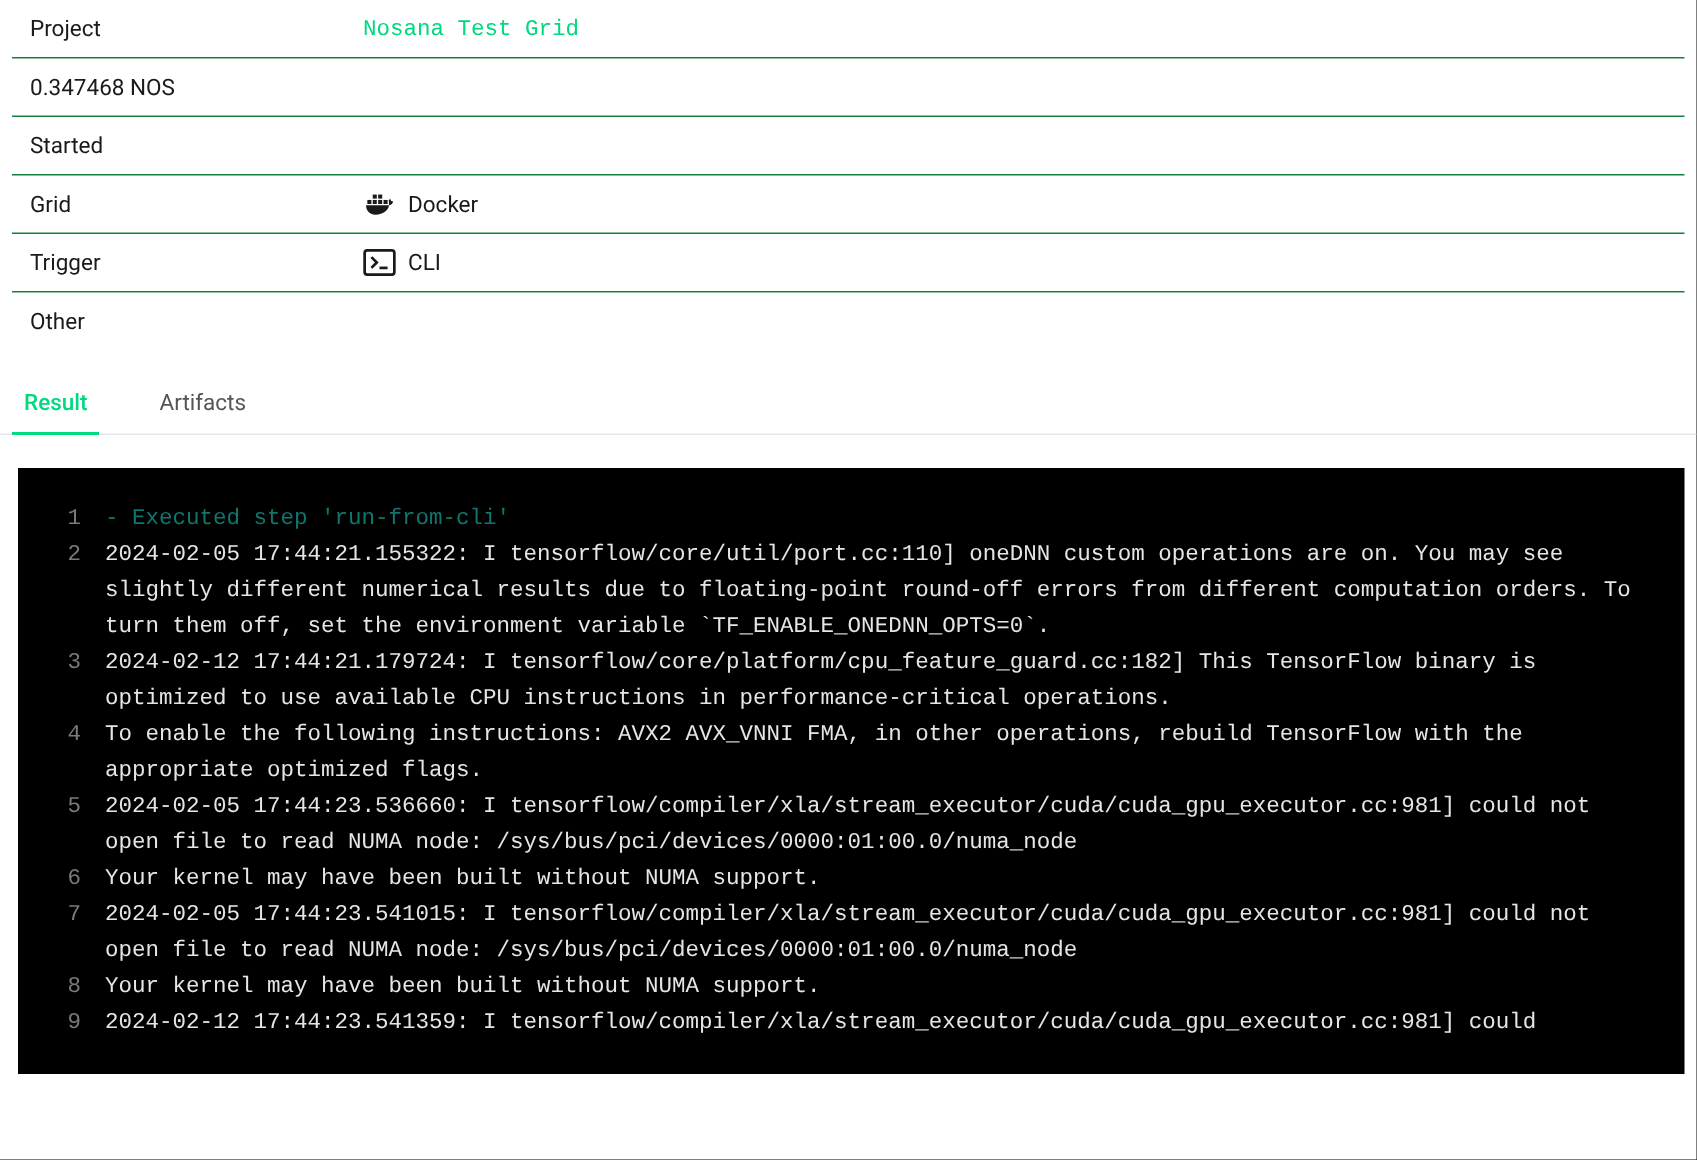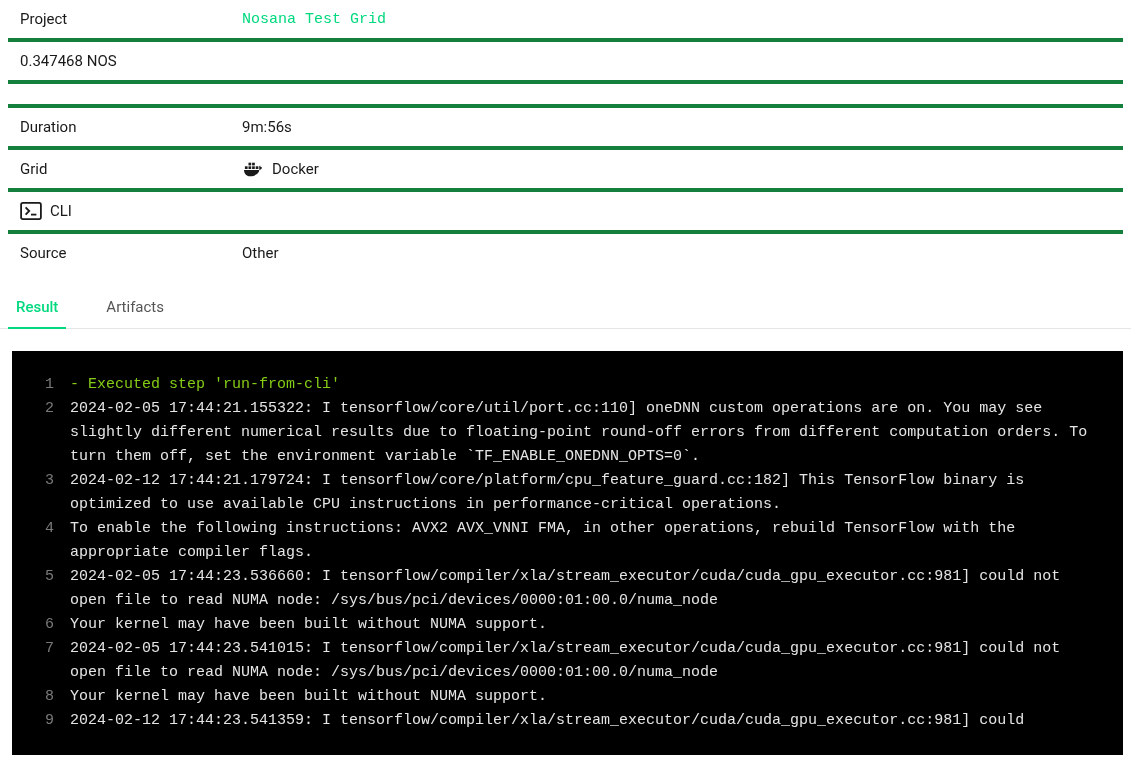--- a/index.html
+++ b/index.html
@@ -12,21 +12,21 @@
       background: #fff;
       color: #1a1a1a;
       font-size: 15px;
     }
     .details-table {
       width: 100%;
       padding: 0 8px;
     }
     .detail-row {
       display: flex;
-      border-bottom: 4px solid #15803d;
+      border-bottom: 1px solid #15803d;
       padding: 10px 12px;
       align-items: center;
     }
     .detail-row:last-of-type {
       border-bottom: none;
     }
     .detail-label {
       width: 222px;
       flex-shrink: 0;
       color: #1a1a1a;
@@ -92,73 +92,70 @@
       text-align: right;
       color: #7a7a7a;
       padding-right: 16px;
     }
     .log-text {
       flex: 1;
       padding-right: 20px;
       word-break: break-word;
     }
     .log-text.highlight {
-      color: #84cc16;
+      color: #0f766e;
     }
   </style>
 </head>
 <body>
 
 <div class="details-table">
   <div class="detail-row">
     <div class="detail-label">Project</div>
     <div class="detail-value">
       <a class="link-green">Nosana Test Grid</a>
     </div>
   </div>
   <div class="detail-row">
     <div class="detail-value">0.347468 NOS</div>
   </div>
   <div class="detail-row">
-  </div>
-  <div class="detail-row">
-    <div class="detail-label">Duration</div>
-    <div class="detail-value">9m:56s</div>
+    <div class="detail-label">Started</div>
   </div>
   <div class="detail-row">
     <div class="detail-label">Grid</div>
     <div class="detail-value">
       <span class="icon">
         <svg width="22" height="18" viewBox="0 0 24 20" fill="#1a1a1a">
           <rect x="3" y="7" width="3" height="3"></rect>
           <rect x="7" y="7" width="3" height="3"></rect>
           <rect x="11" y="7" width="3" height="3"></rect>
           <rect x="7" y="3" width="3" height="3"></rect>
           <rect x="11" y="3" width="3" height="3"></rect>
           <rect x="15" y="7" width="3" height="3"></rect>
           <path d="M2 11 h17 c1 0 3-1 3-3 c-1 0-2 0-2-2 c-2 2-1 2-1 2 v3 c0 3-4 7-10 7 c-5 0-7-4-7-7 z"></path>
         </svg>
       </span>
       <span>Docker</span>
     </div>
   </div>
   <div class="detail-row">
+    <div class="detail-label">Trigger</div>
     <div class="detail-value">
       <span class="icon">
         <svg width="22" height="18" viewBox="0 0 24 20" fill="none" stroke="#1a1a1a" stroke-width="2">
           <rect x="1" y="1" width="22" height="18" rx="2"></rect>
           <path d="M6 6 l4 4 l-4 4"></path>
           <line x1="12" y1="14" x2="18" y2="14"></line>
         </svg>
       </span>
       <span>CLI</span>
     </div>
   </div>
   <div class="detail-row">
-    <div class="detail-label">Source</div>
     <div class="detail-value">Other</div>
   </div>
 </div>
 
 <div class="tabs">
   <div class="tab active">Result</div>
   <div class="tab">Artifacts</div>
 </div>
 
 <div class="result-panel" id="log-container">
@@ -169,21 +166,21 @@
     <div class="log-line">
       <div class="log-number">2</div>
       <div class="log-text">2024-02-05 17:44:21.155322: I tensorflow/core/util/port.cc:110] oneDNN custom operations are on. You may see slightly different numerical results due to floating-point round-off errors from different computation orders. To turn them off, set the environment variable `TF_ENABLE_ONEDNN_OPTS=0`.</div>
     </div>
     <div class="log-line">
       <div class="log-number">3</div>
       <div class="log-text">2024-02-12 17:44:21.179724: I tensorflow/core/platform/cpu_feature_guard.cc:182] This TensorFlow binary is optimized to use available CPU instructions in performance-critical operations.</div>
     </div>
     <div class="log-line">
       <div class="log-number">4</div>
-      <div class="log-text">To enable the following instructions: AVX2 AVX_VNNI FMA, in other operations, rebuild TensorFlow with the appropriate compiler flags.</div>
+      <div class="log-text">To enable the following instructions: AVX2 AVX_VNNI FMA, in other operations, rebuild TensorFlow with the appropriate optimized flags.</div>
     </div>
     <div class="log-line">
       <div class="log-number">5</div>
       <div class="log-text">2024-02-05 17:44:23.536660: I tensorflow/compiler/xla/stream_executor/cuda/cuda_gpu_executor.cc:981] could not open file to read NUMA node: /sys/bus/pci/devices/0000:01:00.0/numa_node</div>
     </div>
     <div class="log-line">
       <div class="log-number">6</div>
       <div class="log-text">Your kernel may have been built without NUMA support.</div>
     </div>
     <div class="log-line">

